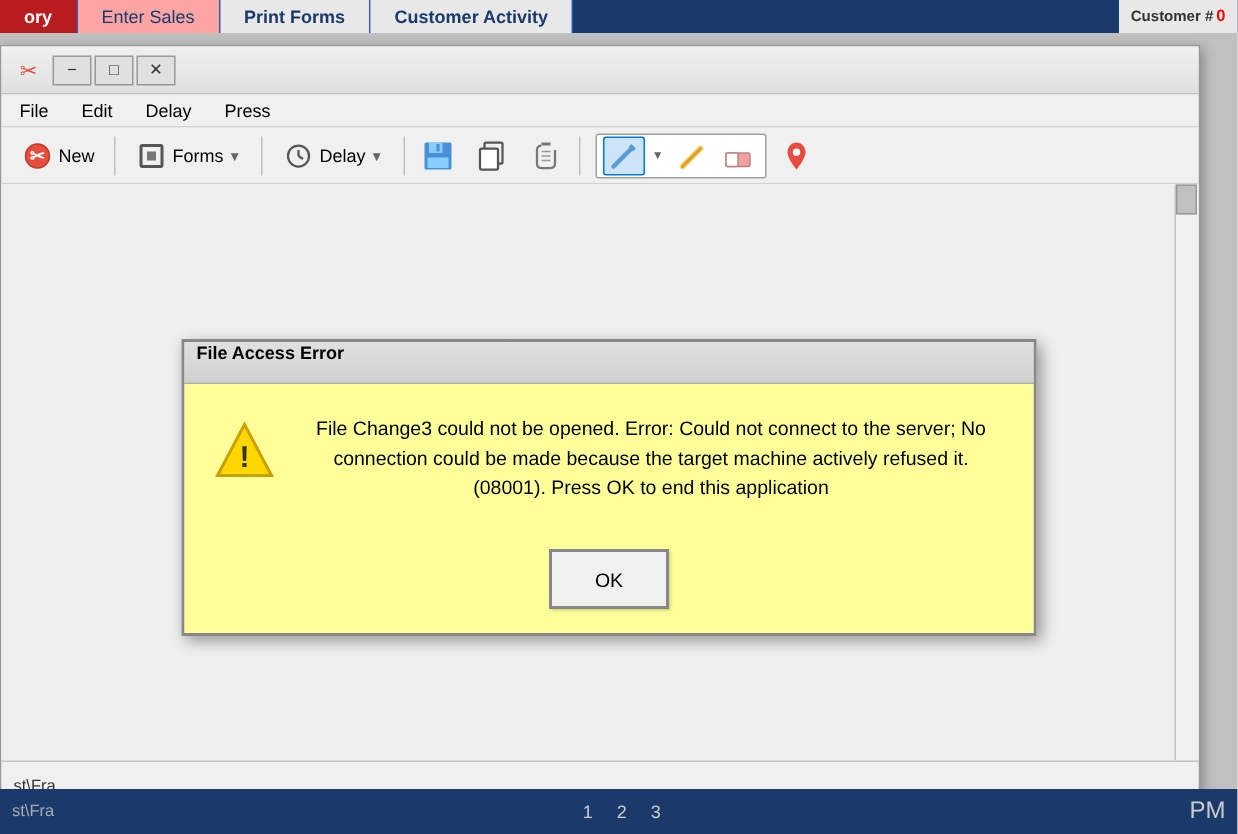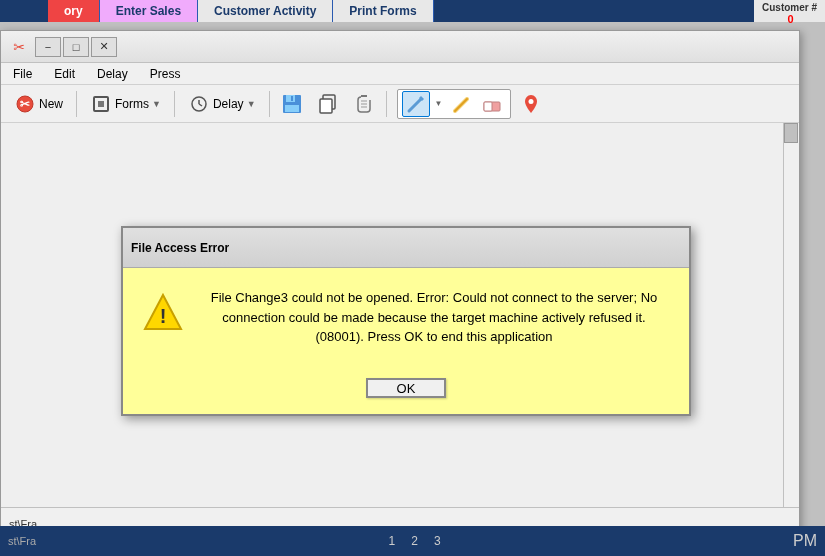--- a/index.html
+++ b/index.html
@@ -29,42 +29,40 @@
       padding: 2px 16px;
       color: #fff;
       display: flex;
       align-items: center;
       font-size: 12px;
       font-weight: bold;
       border-right: 1px solid #2a5ab0;
       cursor: pointer;
     }
     .taskbar-tab:first-child {
-      background: #ef4444;
+      background: #b91c1c;
       color: #fff;
-      margin-left: 48px;
     }
     .taskbar-tab.customer-activity {
       background: #e8e8e8;
       color: #1a3a6b;
     }
     .taskbar-tab.print-forms {
       background: #e8e8e8;
       color: #1a3a6b;
     }
     .taskbar-counter {
       margin-left: auto;
       color: red;
       background: #e8e8e8;
       padding: 2px 8px;
       display: flex;
       align-items: center;
       font-weight: bold;
       font-size: 11px;
-      flex-direction: column;
     }
 
     
     .snipping-window {
       position: absolute;
       top: 30px;
       left: 0;
       width: 800px;
       height: 510px;
       background: #f0f0f0;
@@ -297,25 +295,25 @@
       position: absolute;
       top: 195px;
       left: 120px;
       width: 570px;
       background: #f0f0f0;
       border: 2px solid #888;
       box-shadow: 3px 3px 10px rgba(0,0,0,0.4);
       z-index: 200;
     }
     .error-dialog-titlebar {
-      height: 40px;
+      height: 28px;
       background: linear-gradient(to bottom, #e0e0e0, #d0d0d0);
       border-bottom: 1px solid #aaa;
       display: flex;
-      align-items: center;
+      align-items: flex-start;
       padding: 0 8px;
       font-size: 12px;
       font-weight: bold;
       color: #000;
     }
     .error-dialog-body {
       background: #ffff99;
       padding: 20px 20px 16px 20px;
       display: flex;
       align-items: flex-start;
@@ -337,21 +335,21 @@
       flex: 1;
     }
     .error-dialog-footer {
       background: #ffff99;
       padding: 0 20px 16px;
       display: flex;
       justify-content: center;
     }
     .ok-button {
       width: 80px;
-      height: 20px;
+      height: 40px;
       background: #f0f0f0;
       border: 2px solid #888;
       cursor: pointer;
       font-size: 13px;
       display: flex;
       align-items: center;
       justify-content: center;
       box-shadow: 1px 1px 2px rgba(0,0,0,0.2);
     }
 
@@ -361,28 +359,28 @@
       font-size: 14px;
     }
   </style>
 </head>
 <body>
 
 <div class="taskbar-top">
   <div class="taskbar-tab">
     <span>ory</span>
   </div>
-  <div class="taskbar-tab" style="background:#f0abfc; color:#1a3a6b; font-weight:bold;align-items:center;">
+  <div class="taskbar-tab" style="background:#fca5a5; color:#1a3a6b; font-weight:normal;align-items:center;">
     <span>Enter Sales</span>
+  </div>
+  <div class="taskbar-tab print-forms" style="font-weight:bold;">
+    <span>Print Forms</span>
   </div>
   <div class="taskbar-tab customer-activity" style="font-weight:bold;">
     <span>Customer Activity</span>
-  </div>
-  <div class="taskbar-tab print-forms" style="font-weight:bold;">
-    <span>Print Forms</span>
   </div>
   <div class="taskbar-counter">
     <span style="color:#333; font-size:10px;">Customer #</span>
     <span style="color:red; margin-left:2px;">0</span>
   </div>
 </div>
 
 <div class="snipping-window">
 
   <div class="title-bar">

